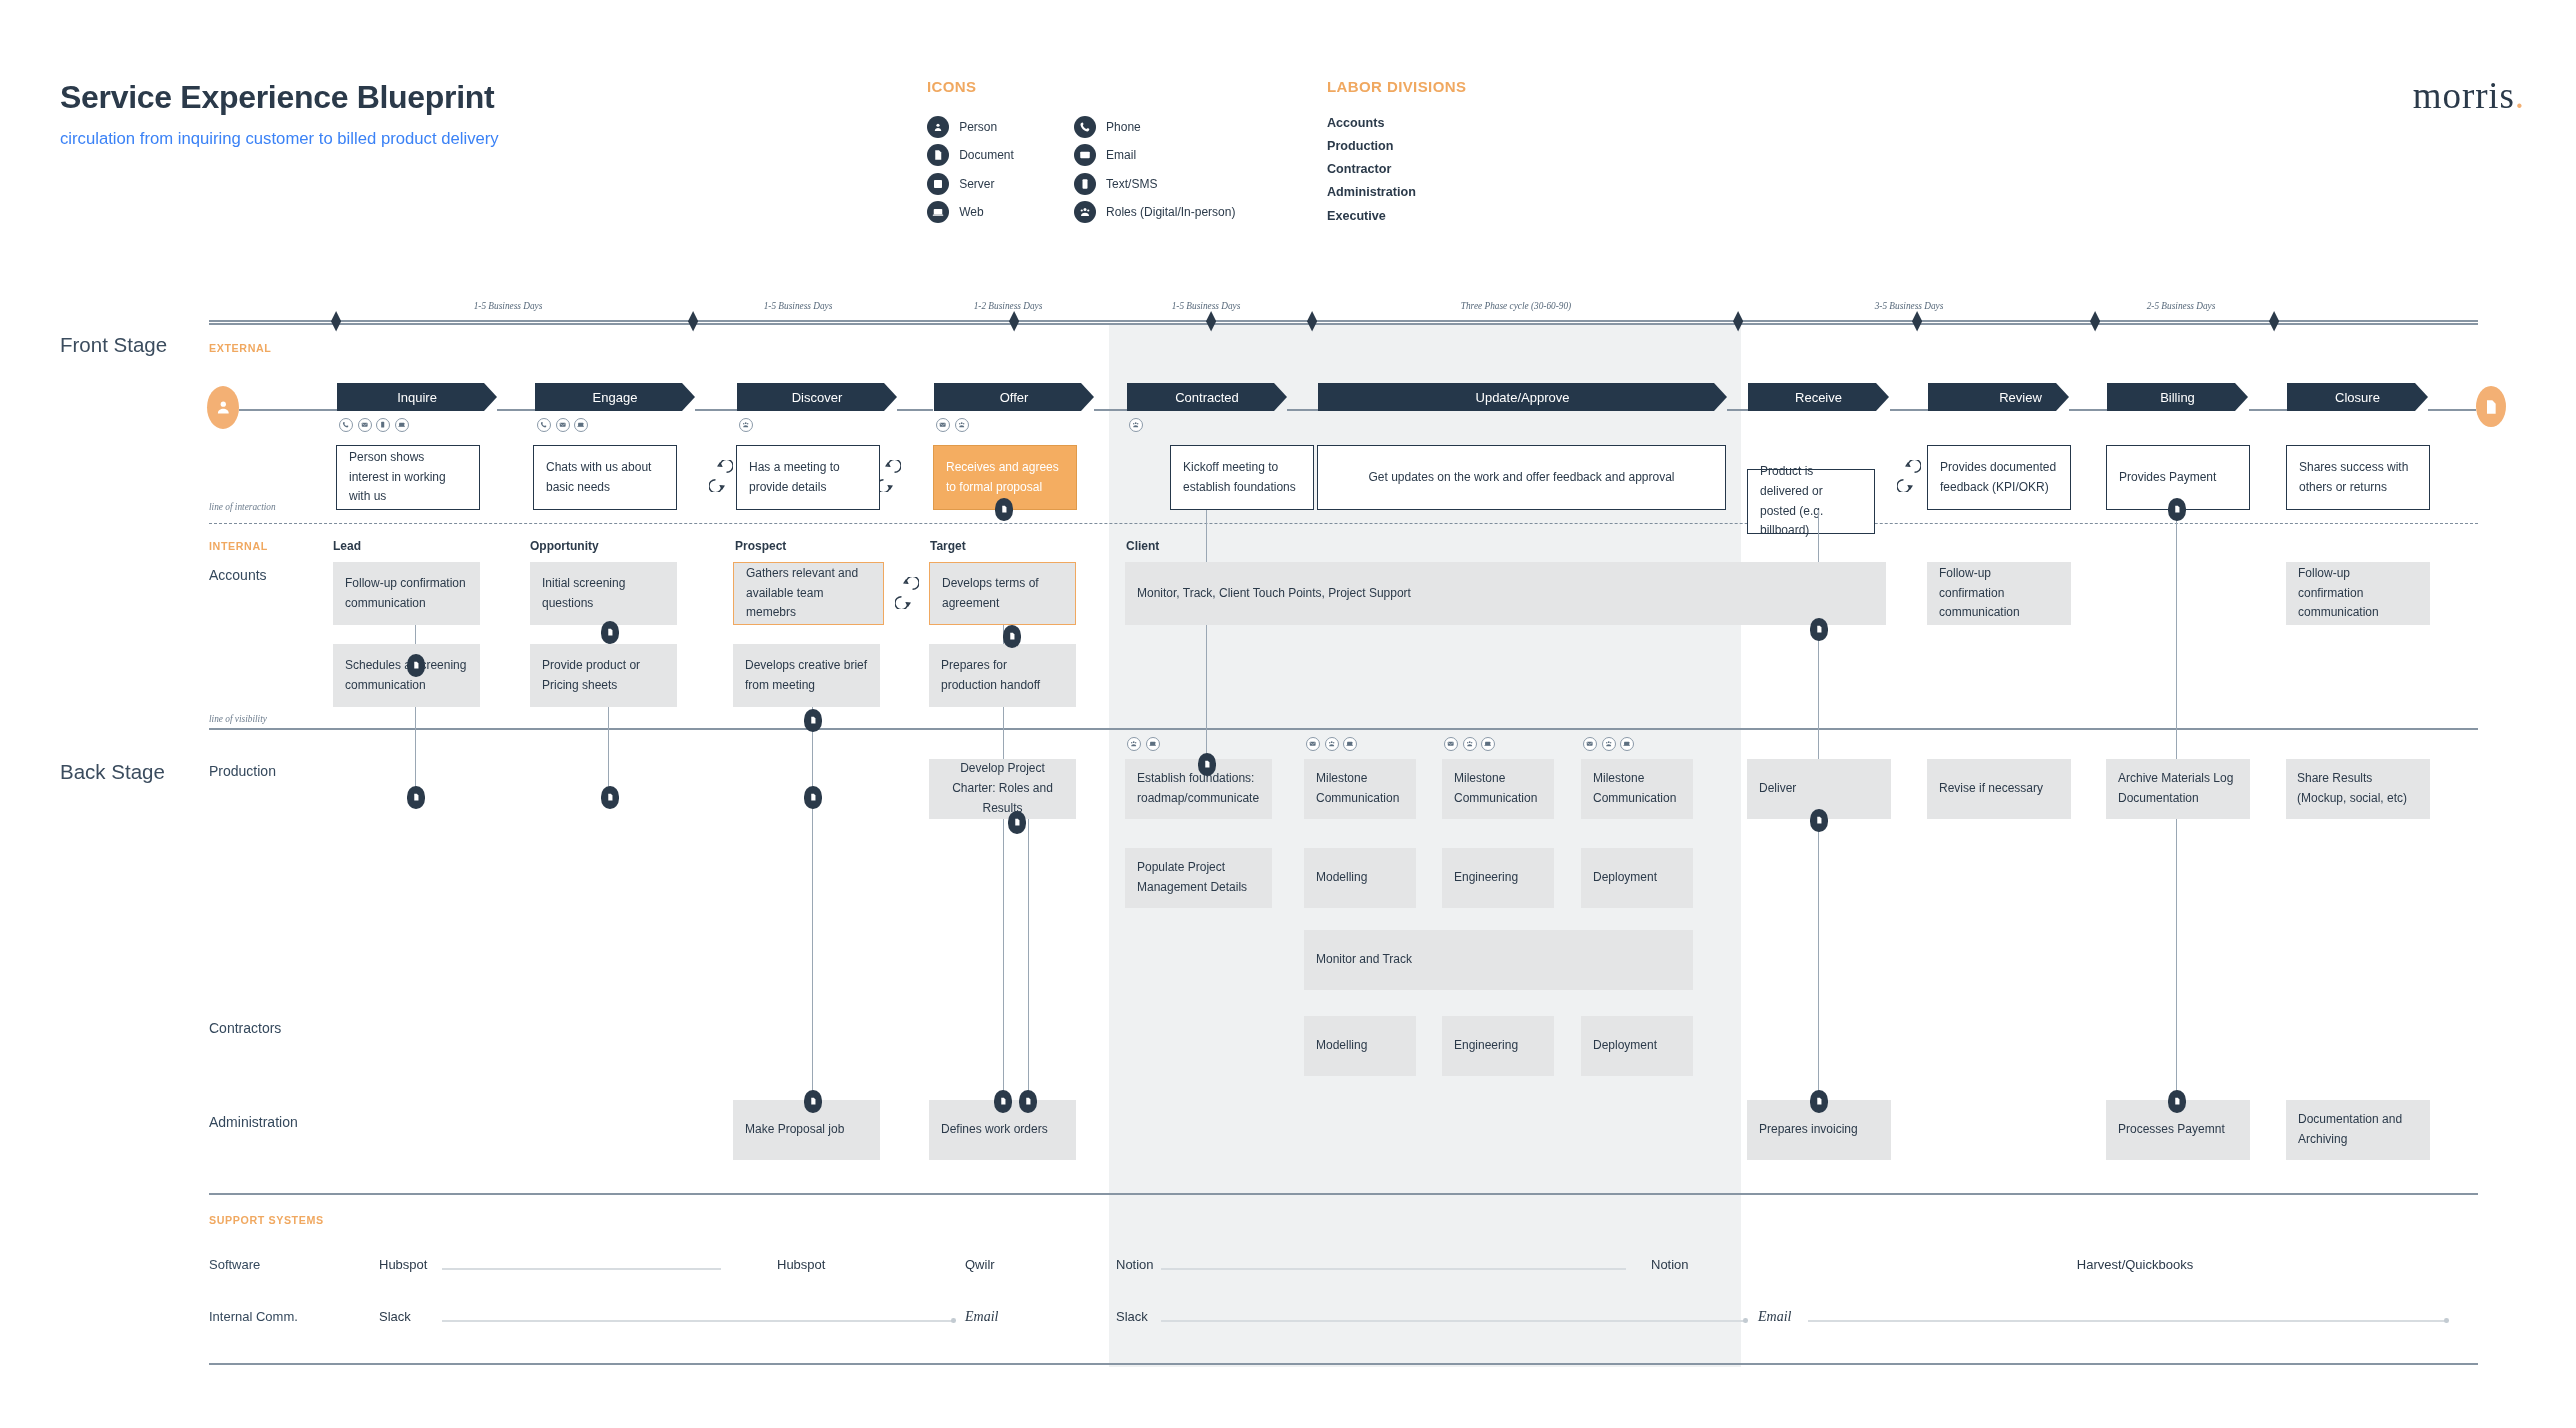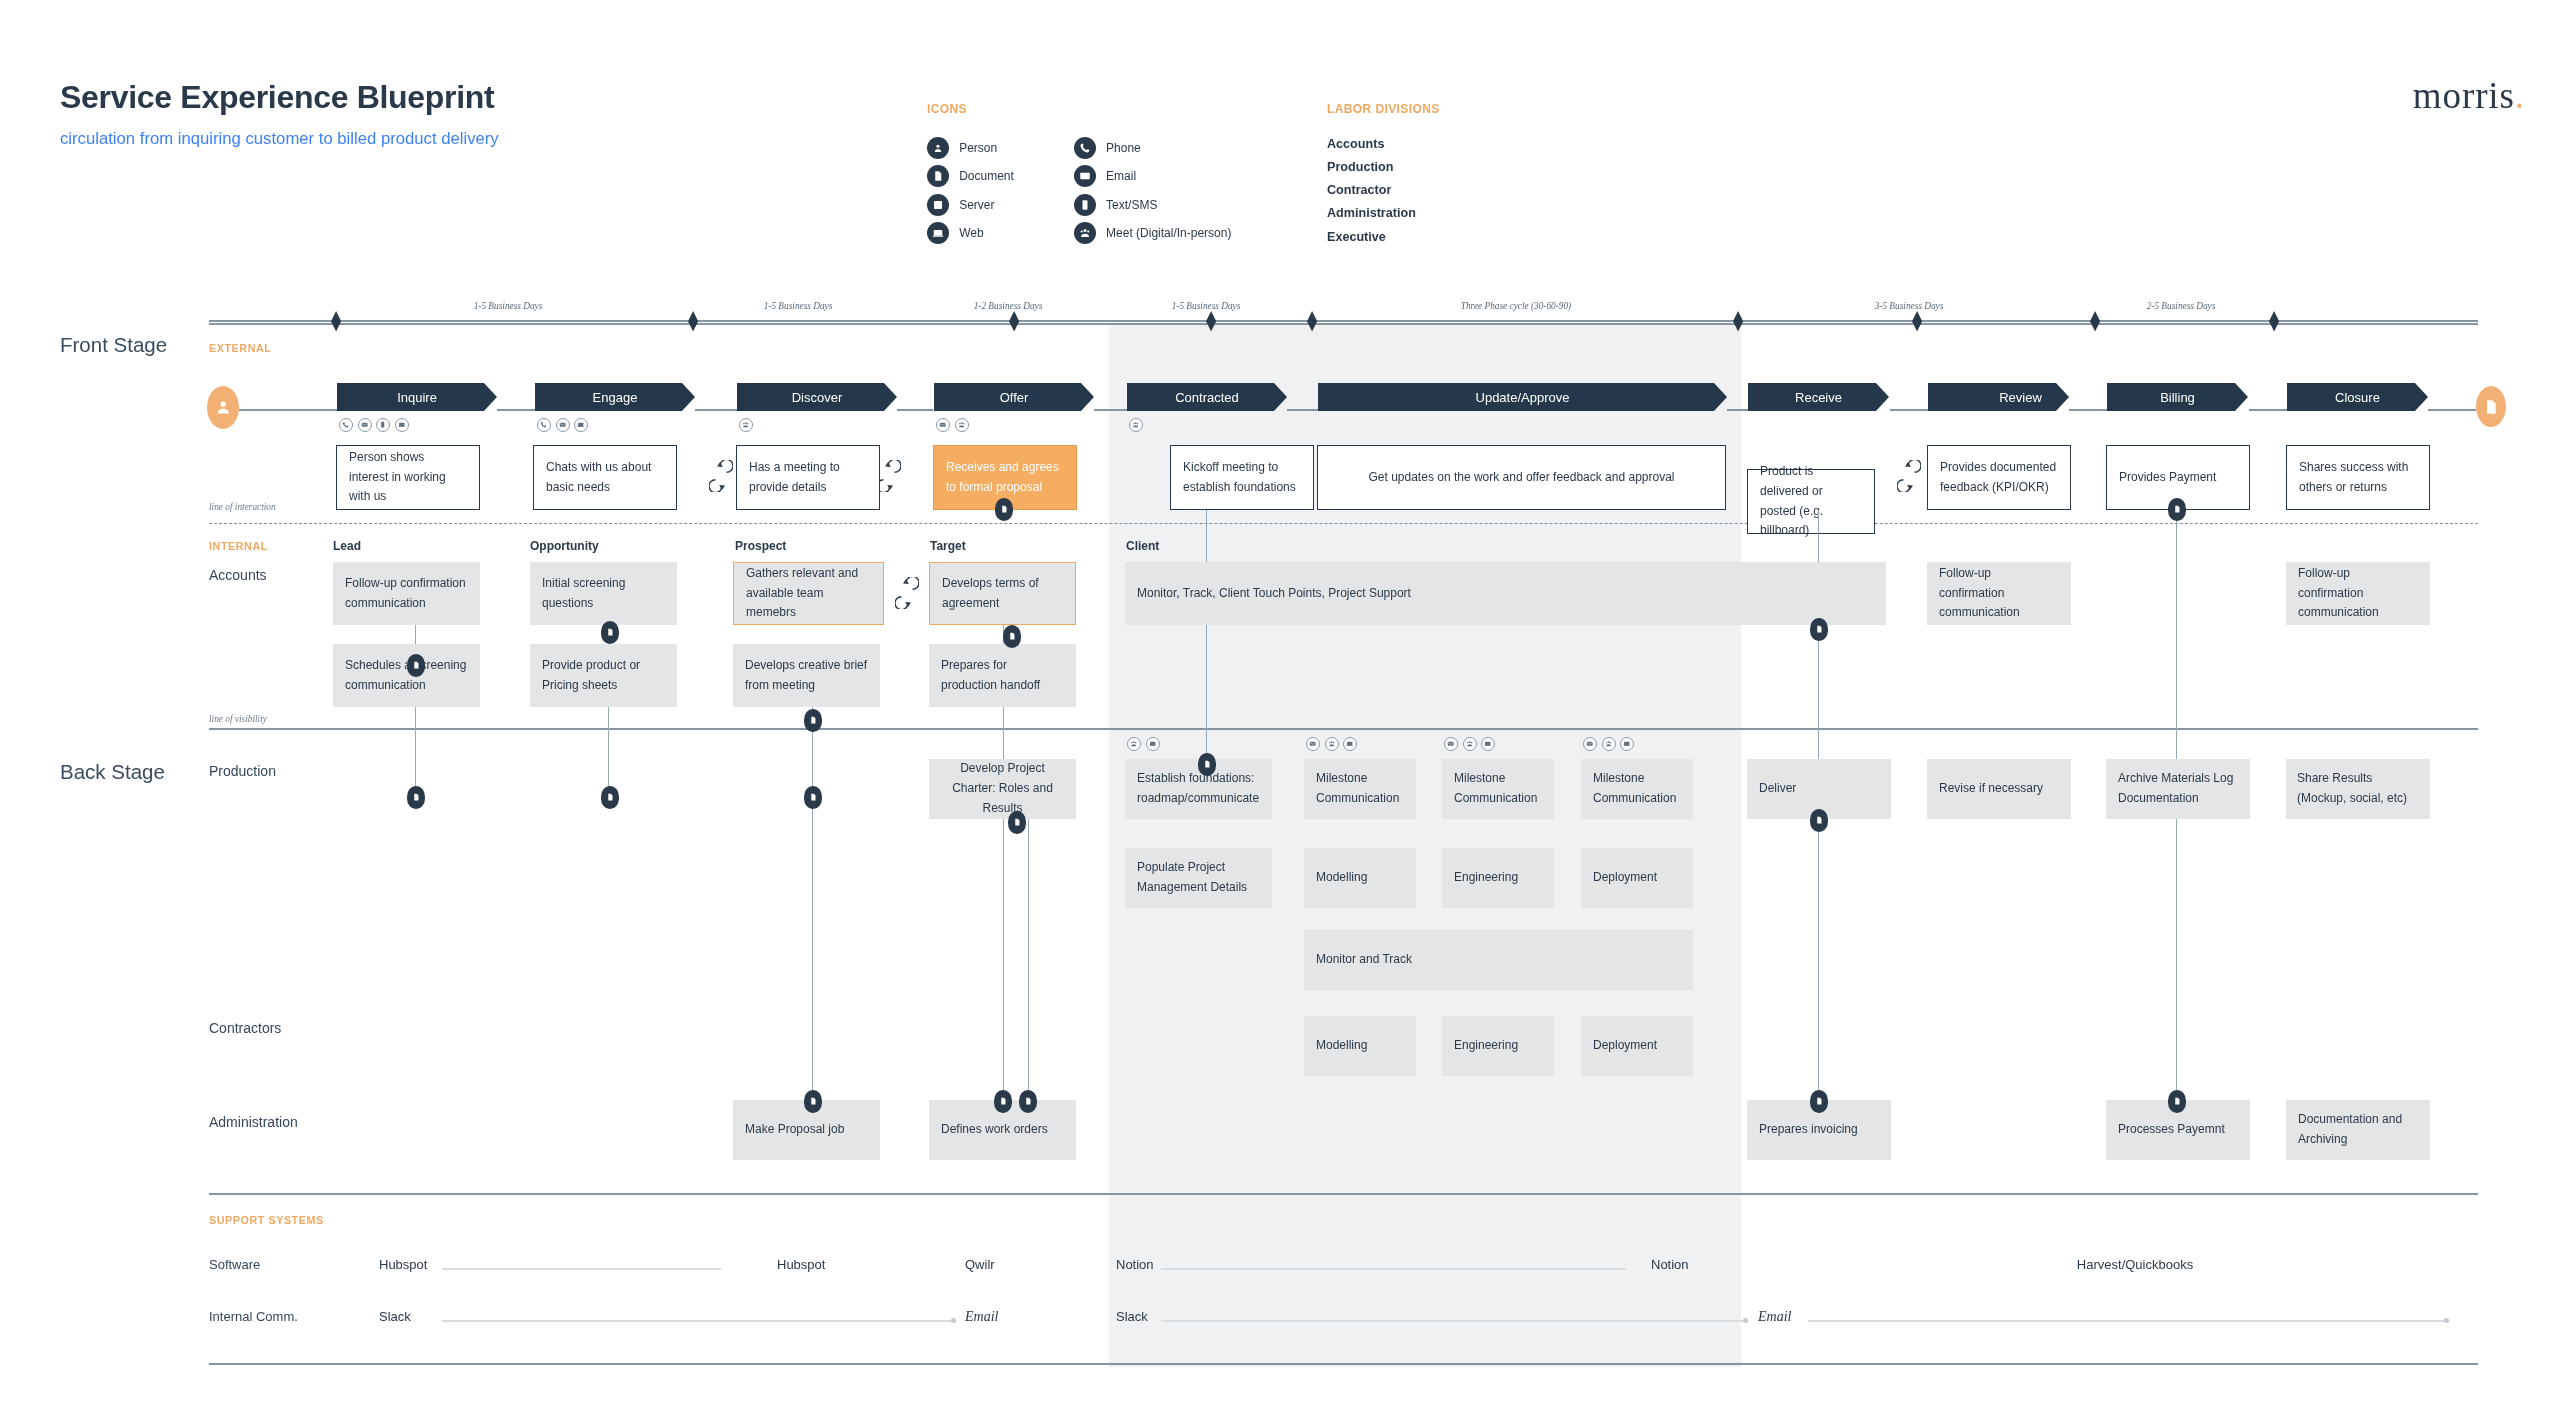--- a/index.html
+++ b/index.html
@@ -5,21 +5,21 @@
   * { box-sizing: border-box; margin:0; padding:0; }
   html,body { width:2576px; height:1428px; background:#ffffff; }
   body { font-family:"Liberation Sans", sans-serif; color:#2c3e50; position:relative; overflow:hidden; }
 
   .page { position:absolute; inset:0; }
 
   
   .title { position:absolute; left:60px; top:79px; font-size:32px; font-weight:bold; color:#2b3a4a; letter-spacing:-0.3px;}
   .subtitle { position:absolute; left:60px; top:129px; font-size:16.7px; color:#3b82f6; font-weight:400;}
 
-  .legend-head { font-size:12px; font-weight:bold; color:#f0a860; letter-spacing:0.4px;margin-top:24px; }
+  .legend-head { font-size:15px; font-weight:bold; color:#f0a860; letter-spacing:0.4px; }
   .icons-legend { position:absolute; left:927px; top:78px; }
   .labor-legend { position:absolute; left:1327px; top:78px; }
   .legend-cols { display:flex; gap:60px; margin-top:20.5px; }
   .legend-col { display:flex; flex-direction:column; gap:6.5px; }
   .legend-row { display:flex; align-items:center; gap:10.2px; }
   .legend-row .lbl { font-size:12px; color:#2b3a4a; white-space:nowrap;}
   .labor-list { margin-top:20.5px; display:flex; flex-direction:column; gap:9.3px;}
   .labor-list div { font-size:12.6px; font-weight:bold; color:#2b3a4a;}
 
   .brand { position:absolute; right:51px; top:74px; font-family:"Liberation Serif", serif; font-size:37px; color:#2b3a4a; letter-spacing:0.9px;}
@@ -170,21 +170,21 @@
           </div>
           <div class="legend-row">
             <span class="badge">
               <svg viewBox="0 0 24 24">
                 <circle cx="12" cy="7" r="3"></circle>
                 <path d="M4 20c0-4.2 3.6-6.4 8-6.4s8 2.2 8 6.4z"></path>
                 <circle cx="5.5" cy="9" r="2.2"></circle>
                 <circle cx="18.5" cy="9" r="2.2"></circle>
               </svg>
             </span>
-            <span class="lbl">Meet (Digital/In-person)</span>
+            <span class="lbl">Roles (Digital/In-person)</span>
           </div>
         </div>
     </div>
   </div>
 
   <div class="labor-legend">
     <div class="legend-head">LABOR DIVISIONS</div>
     <div class="labor-list" id="labor-list">
         <div>Accounts</div>
         <div>Production</div>

